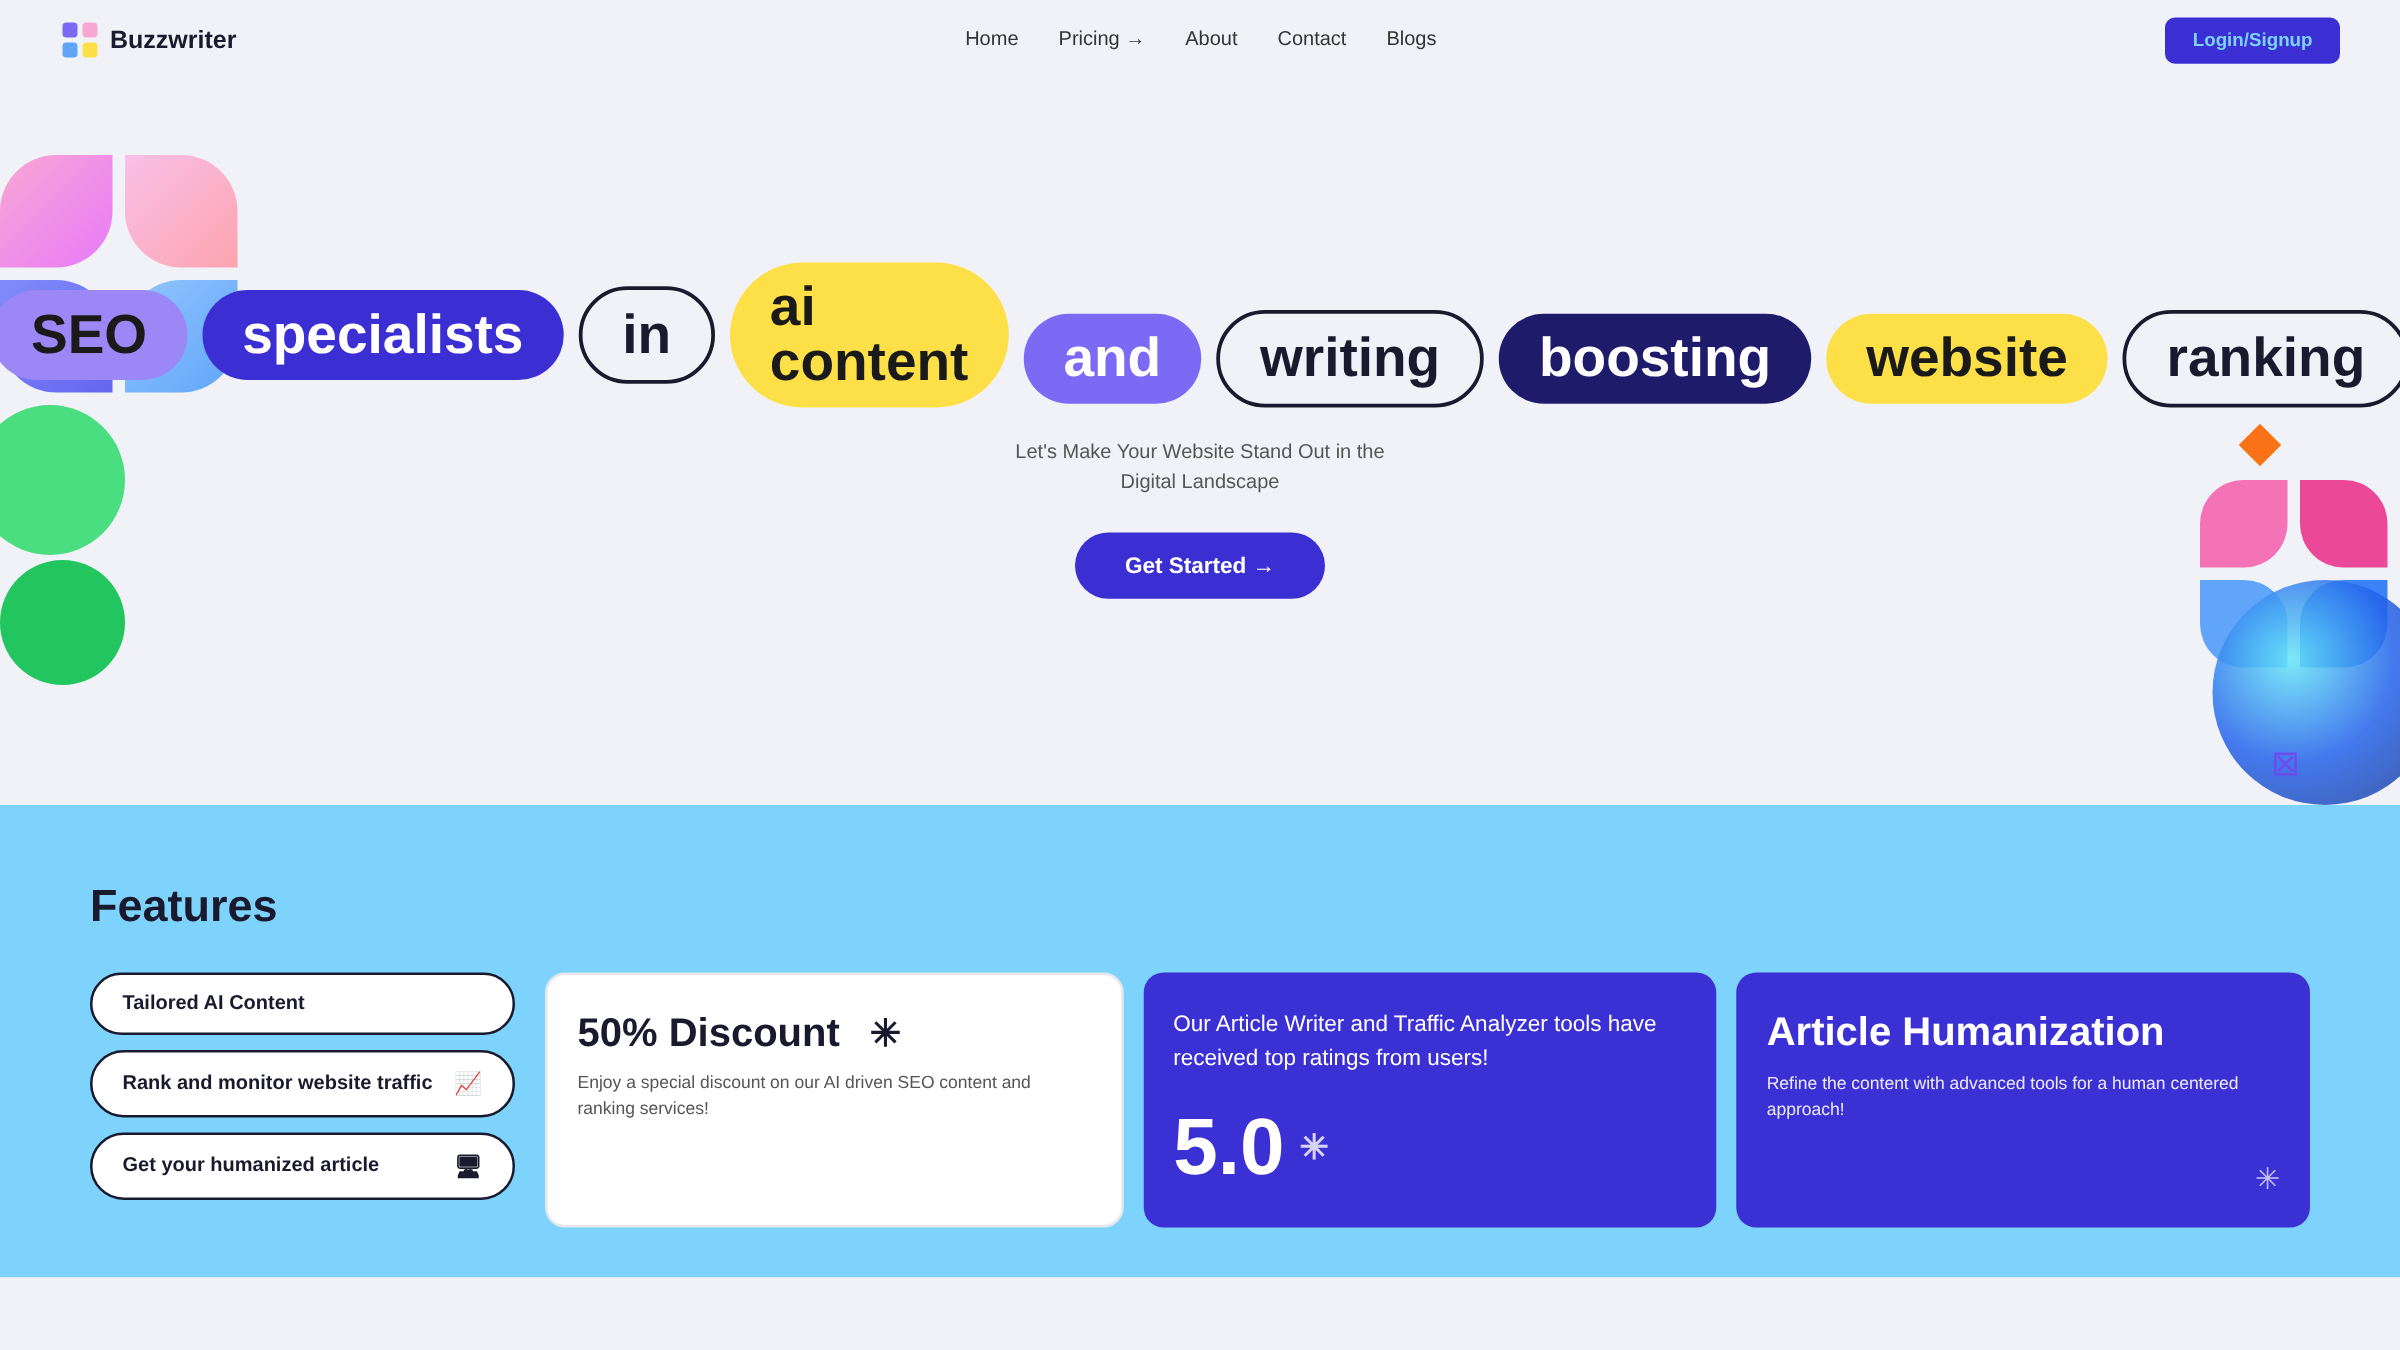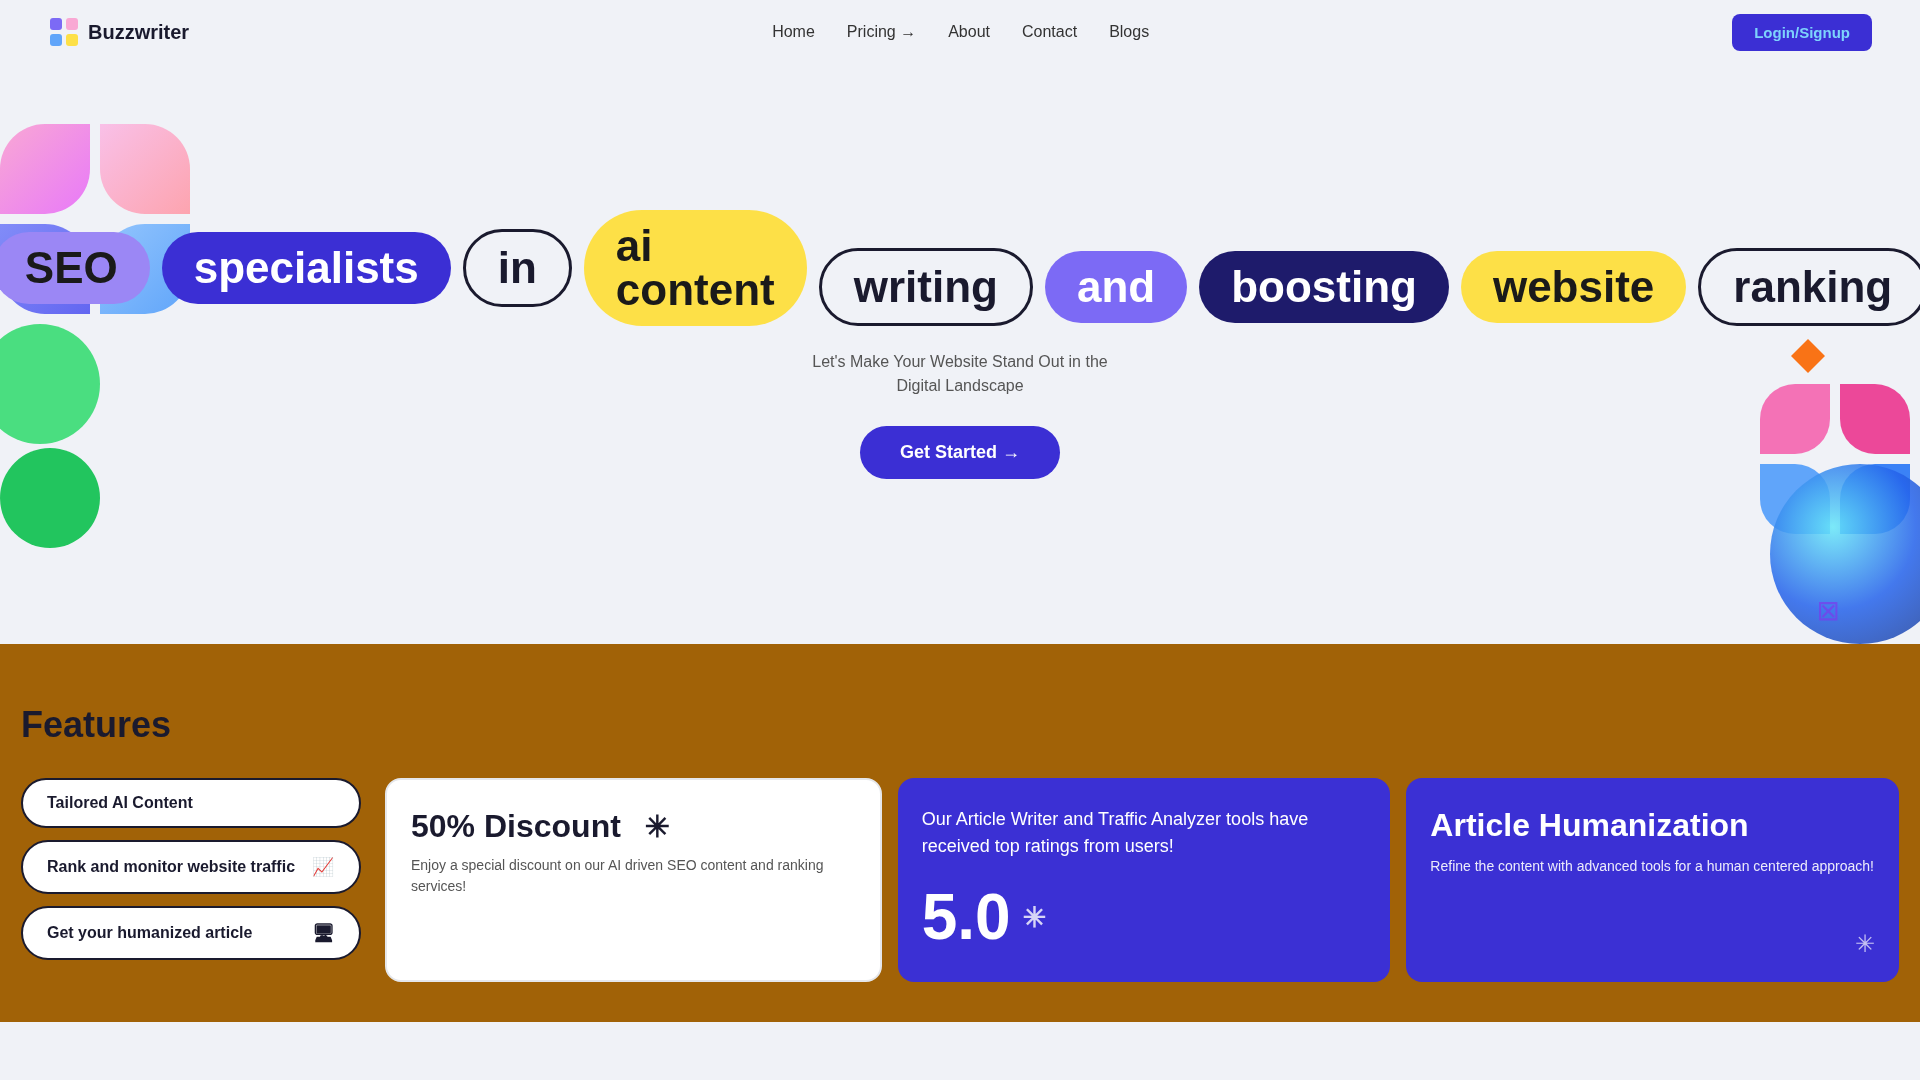--- a/index.html
+++ b/index.html
@@ -237,22 +237,22 @@
       cursor: pointer;
       display: flex;
       align-items: center;
       gap: 10px;
       position: relative;
       z-index: 2;
     }
 
     
     .features-section {
-      background: #a16207;
-      padding: 60px 21px 40px;
+      background: #7dd3fc;
+      padding: 60px 72px 40px;
     }
     .features-title {
       font-size: 36px;
       font-weight: 800;
       color: #1a1a2e;
       margin-bottom: 32px;
     }
     .features-layout {
       display: flex;
       gap: 24px;
@@ -421,25 +421,25 @@
         <span>specialists</span>
       </div>
       <div class="tag tag-outline">
         <span>in</span>
       </div>
       <div class="tag tag-yellow">
         <span>ai content</span>
       </div>
     </div>
     <div class="word-row">
+      <div class="tag tag-purple-med">
+        <span>and</span>
+      </div>
       <div class="tag tag-outline">
         <span>writing</span>
-      </div>
-      <div class="tag tag-purple-med">
-        <span>and</span>
       </div>
       <div class="tag tag-dark-navy">
         <span>boosting</span>
       </div>
       <div class="tag tag-yellow">
         <span>website</span>
       </div>
     </div>
     <div class="word-row">
       <div class="tag tag-outline">

